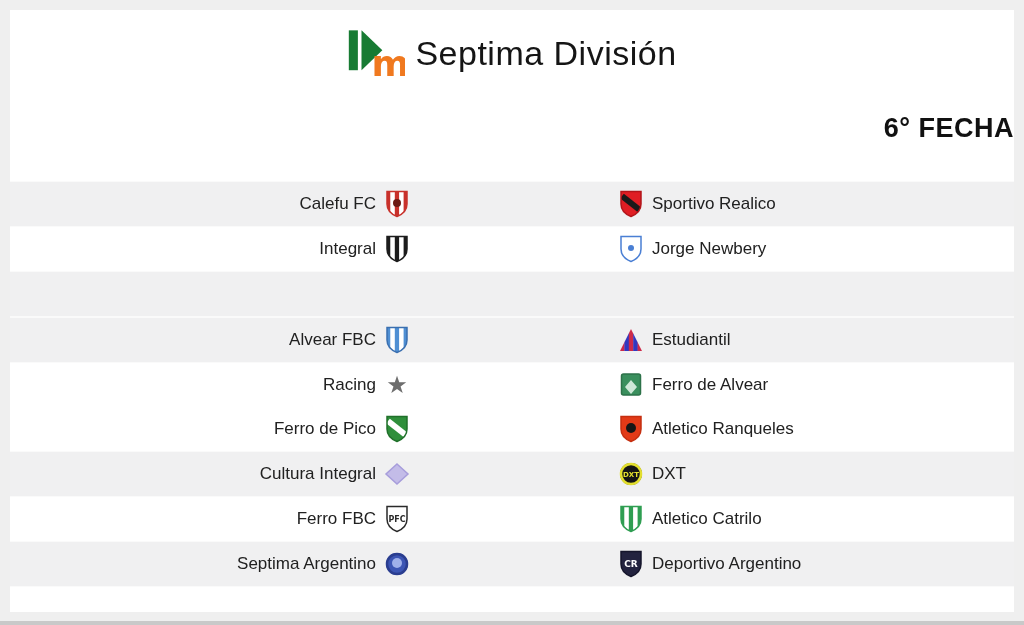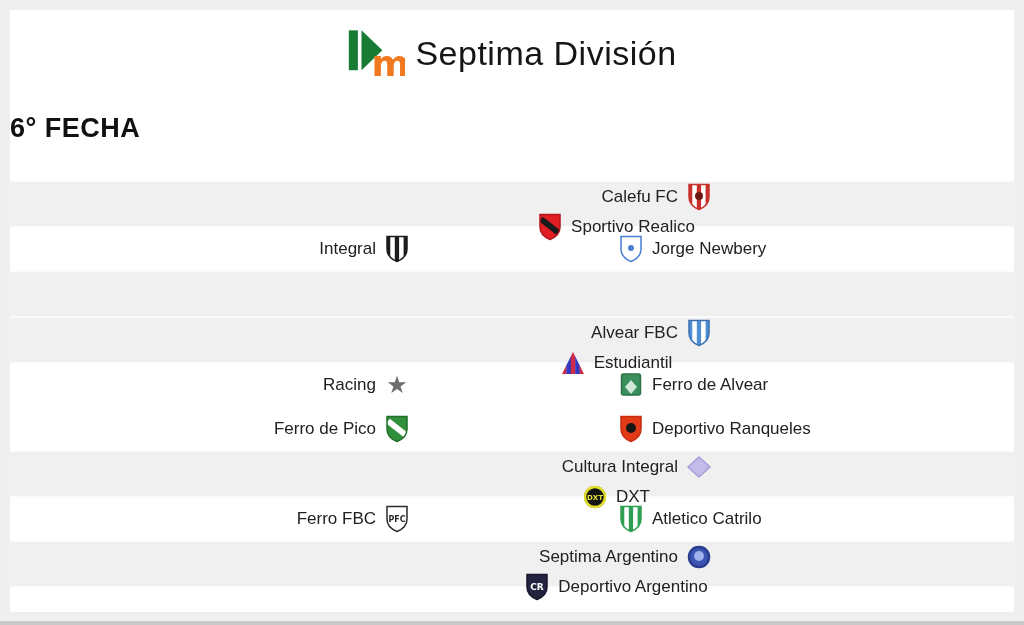--- a/index.html
+++ b/index.html
@@ -41,42 +41,41 @@
   .title {
     font-size: 34px;
     font-weight: normal;
     color: #151515;
     letter-spacing: 0.5px;
   }
 
   .round {
     margin-top: 30px;
     height: 38px;
-    text-align: left;
+    text-align: right;
     font-size: 27px;
     font-weight: bold;
     color: #111111;
     letter-spacing: 0.5px;
   }
 
   .fixtures {
     margin-top: 30px;
   }
   .fixture-row {
     height: 44px;
     display: flex;
     align-items: center;
     font-size: 17px;
     color: #212121;
   }
   .fixture-row.alt {
     background: #f0f0f1;
     border-top: 1px solid #fafafa;
     border-bottom: 1px solid #fafafa;
-    flex-direction: column;
   }
   .home-cell {
     width: 400px;
     display: flex;
     justify-content: flex-end;
     align-items: center;
     gap: 8px;
     flex: 0 0 auto;
   }
   .away-cell {
@@ -274,21 +273,21 @@
               <defs>
                 <clipPath id="clip11">
                   <path d="M3 2.5 H23 V15 Q23 23.5 13 27.5 Q3 23.5 3 15 Z"></path>
                 </clipPath>
               </defs>
               <path d="M3 2.5 H23 V15 Q23 23.5 13 27.5 Q3 23.5 3 15 Z" fill="#e23a17"></path>
               <circle cx="13" cy="14" r="5" fill="#161616"></circle>
               <path d="M3 2.5 H23 V15 Q23 23.5 13 27.5 Q3 23.5 3 15 Z" fill="none" stroke="#c52f10" stroke-width="1.5"></path>
             </svg>
           </span>
-      <span class="team-name">Deportivo Ranqueles</span>
+      <span class="team-name">Atletico Ranqueles</span>
     </div>
   </div>
 
   <div class="fixture-row alt">
     <div class="home-cell">
       <span class="team-name">Cultura Integral</span>
       <span class="crest">
             <svg viewBox="0 0 26 30" width="26" height="30">
               <defs>
                 <clipPath id="clip12">

